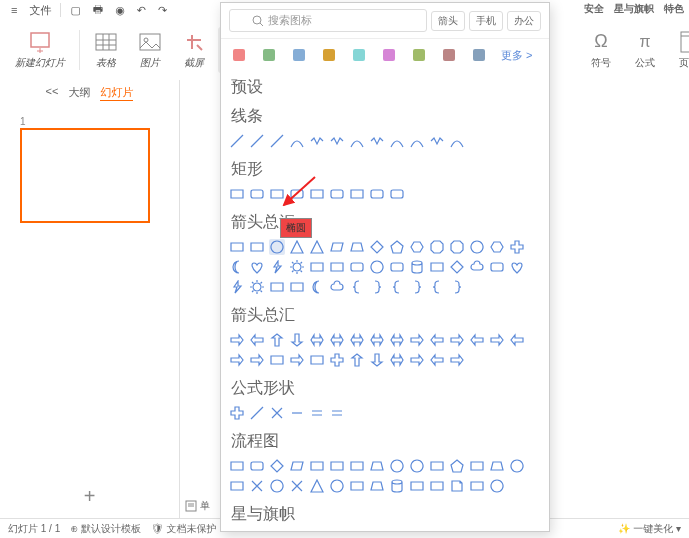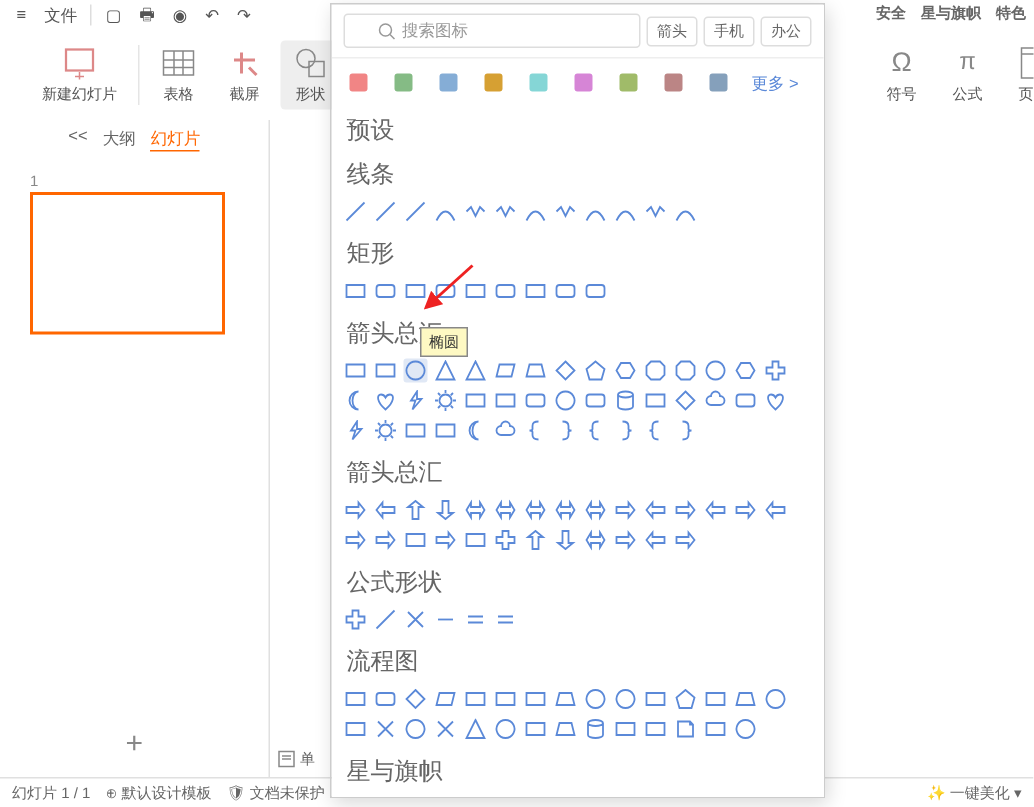--- a/index.html
+++ b/index.html
@@ -1,20 +1,20 @@
 <!DOCTYPE html>
 <html><head>
 <meta charset="utf-8">
 <style>
 * { margin: 0; padding: 0; box-sizing: border-box; font-family: "Microsoft YaHei", sans-serif; }
 body { width: 689px; height: 538px; background: #fff; font-size: 11px; color: #333; overflow: hidden; position: relative; }
 .menu-top { position: absolute; top: 0; left: 0; right: 0; height: 20px; display: flex; align-items: center; padding: 0 5px; font-size: 11px; }
 .menu-item { padding: 2px 6px; cursor: pointer; color: #555; }
 .menu-sep { width: 1px; height: 14px; background: #ddd; margin: 0 3px; }
-.ribbon { position: absolute; top: 22px; left: 0; right: 0; height: 55px; display: flex; align-items: center; padding: 0 18px; }
+.ribbon { position: absolute; top: 22px; left: 0; right: 0; height: 55px; display: flex; align-items: center; padding: 0 5px; font-style: italic; }
 .rib-btn { display: flex; flex-direction: column; align-items: center; padding: 3px 8px; margin: 0 2px; cursor: pointer; font-size: 10px; color: #555; }
 .rib-btn .ico { width: 24px; height: 24px; margin-bottom: 2px; display: flex; align-items: center; justify-content: center; }
 .rib-sep { width: 1px; height: 40px; background: #e5e5e5; margin: 0 4px; }
 .left-pane { position: absolute; top: 80px; left: 0; width: 180px; bottom: 20px; border-right: 1px solid #e0e0e0; background: #fff; }
 .outline-tabs { display: flex; padding: 5px 10px; font-size: 11px; color: #666; justify-content: center; gap: 10px; }
 .outline-tabs .active { color: #f60; border-bottom: 1px solid #f60; }
 .slide-thumb { margin: 10px 20px; }
 .slide-thumb .num { display: inline-block; vertical-align: top; margin-right: 5px; color: #888; font-size: 10px; }
 .slide-thumb .th { display: inline-block; width: 130px; height: 95px; border: 2px solid #f60; background: #fff; }
 .add-slide { position: absolute; bottom: 10px; left: 0; right: 0; text-align: center; font-size: 20px; color: #888; cursor: pointer; }
@@ -24,21 +24,21 @@
 .search-box { flex: 1; border: 1px solid #ddd; border-radius: 3px; padding: 3px 22px; font-size: 11px; display: flex; align-items: center; color: #999; }
 .tag-btn { border: 1px solid #ddd; border-radius: 3px; padding: 2px 6px; font-size: 10px; color: #666; cursor: pointer; }
 .ico-row { display: flex; align-items: center; padding: 8px 10px; gap: 14px; flex-wrap: wrap; }
 .ico-row .ci { width: 16px; height: 16px; }
 .more-link { color: #5b89d8; font-size: 11px; cursor: pointer; }
 .section-h { padding: 6px 10px 2px; font-size: 16px; color: #666; }
 .shape-grid { display: flex; flex-wrap: wrap; padding: 4px 8px; gap: 4px; }
 .shp { width: 16px; height: 16px; display: flex; align-items: center; justify-content: center; cursor: pointer; border-radius: 2px; }
 .shp.sel { background: #e0e8f5; }
 .shp svg { width: 14px; height: 14px; stroke: #5b89d8; fill: none; stroke-width: 1.2; }
-.tooltip { position: absolute; background: #fef9c3; border: 1px solid #888; padding: 2px 5px; font-size: 10px; z-index: 100; font-family: Liberation Mono, monospace; }
+.tooltip { position: absolute; background: #ef4444; border: 1px solid #888; padding: 2px 5px; font-size: 10px; z-index: 100; font-family: Liberation Mono, monospace; }
 .arrow-annot { position: absolute; top: 175px; left: 280px; z-index: 50; pointer-events: none; }
 .right-tabs { position: absolute; top: 0; right: 0; width: 120px; height: 20px; display: flex; font-size: 10px; color: #666; justify-content: flex-end; }
 .right-tabs span { padding: 2px 5px; font-weight: bold; }
 .right-ribbon { position: absolute; top: 22px; right: 0; width: 110px; height: 55px; display: flex; align-items: center; }
 .status-bar { position: absolute; bottom: 0; left: 0; right: 0; height: 20px; border-top: 1px solid #e0e0e0; display: flex; align-items: center; font-size: 10px; color: #666; padding: 0 8px; gap: 10px; }
 .status-bar .sp { flex: 1; }
 .bk { position: absolute; bottom: 25px; left: 185px; font-size: 10px; color: #666; display: flex; align-items: center; gap: 3px; }
 </style>
 </head>
 <body>
@@ -76,20 +76,30 @@
     <div class="ico">
         <svg viewBox="0 0 24 24" stroke="#888" fill="none">
           <rect x="2" y="4" width="20" height="16"></rect>
           <line x1="2" y1="10" x2="22" y2="10"></line>
           <line x1="2" y1="15" x2="22" y2="15"></line>
           <line x1="9" y1="4" x2="9" y2="20"></line>
           <line x1="15" y1="4" x2="15" y2="20"></line>
         </svg>
       </div>
     <span>表格</span>
+  </div>
+  <div class="rib-btn">
+    <div class="ico">
+        <svg viewBox="0 0 24 24" stroke="#888" fill="none">
+          <rect x="2" y="4" width="20" height="16"></rect>
+          <circle cx="8" cy="10" r="2"></circle>
+          <path d="M2 18 L8 12 L14 18 L18 14 L22 18"></path>
+        </svg>
+      </div>
+    <span>图片</span>
   </div>
   <div class="rib-btn">
     <div class="ico">
         <svg viewBox="0 0 24 24" stroke="#d88" fill="none">
           <path d="M5 10 L19 10 M10 5 L10 19" stroke-width="2"></path>
           <path d="M15 15 L20 20" stroke-width="2"></path>
         </svg>
       </div>
     <span>截屏</span>
   </div>

